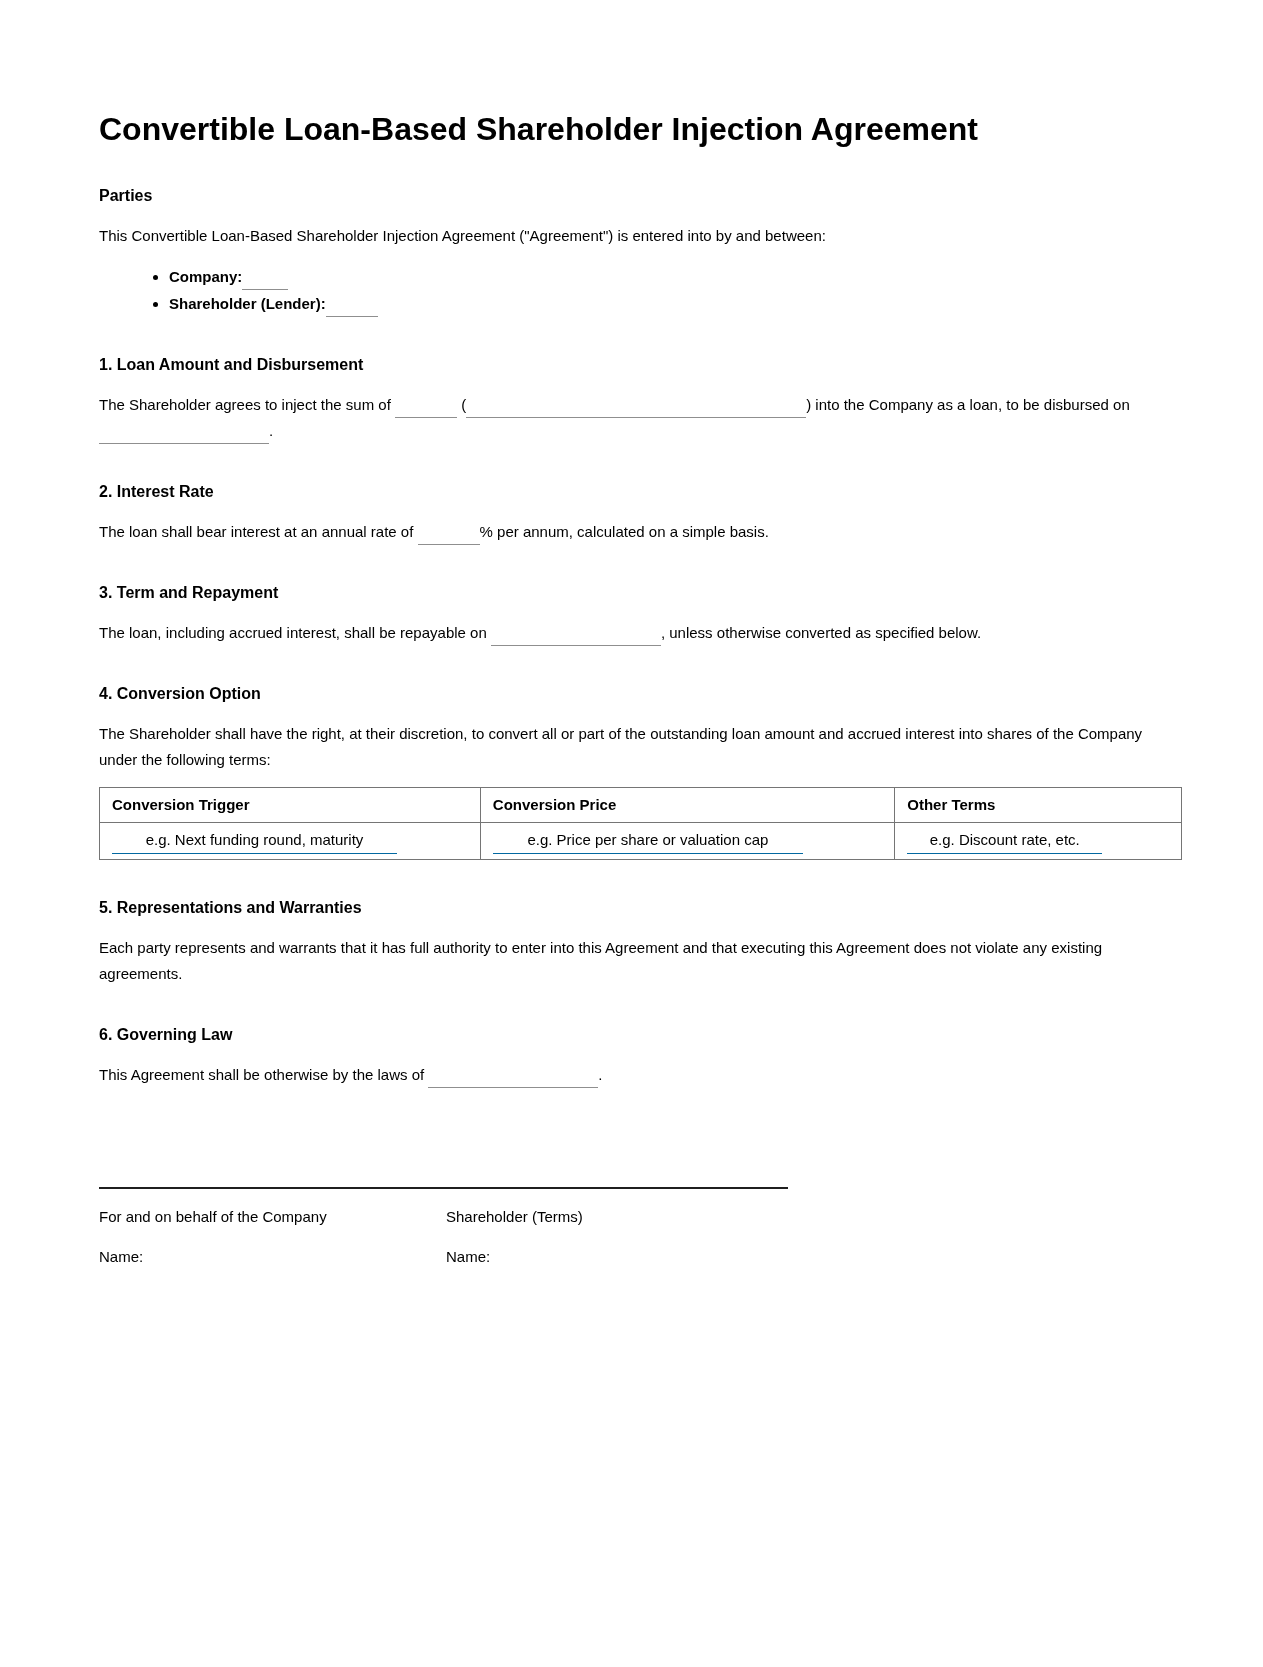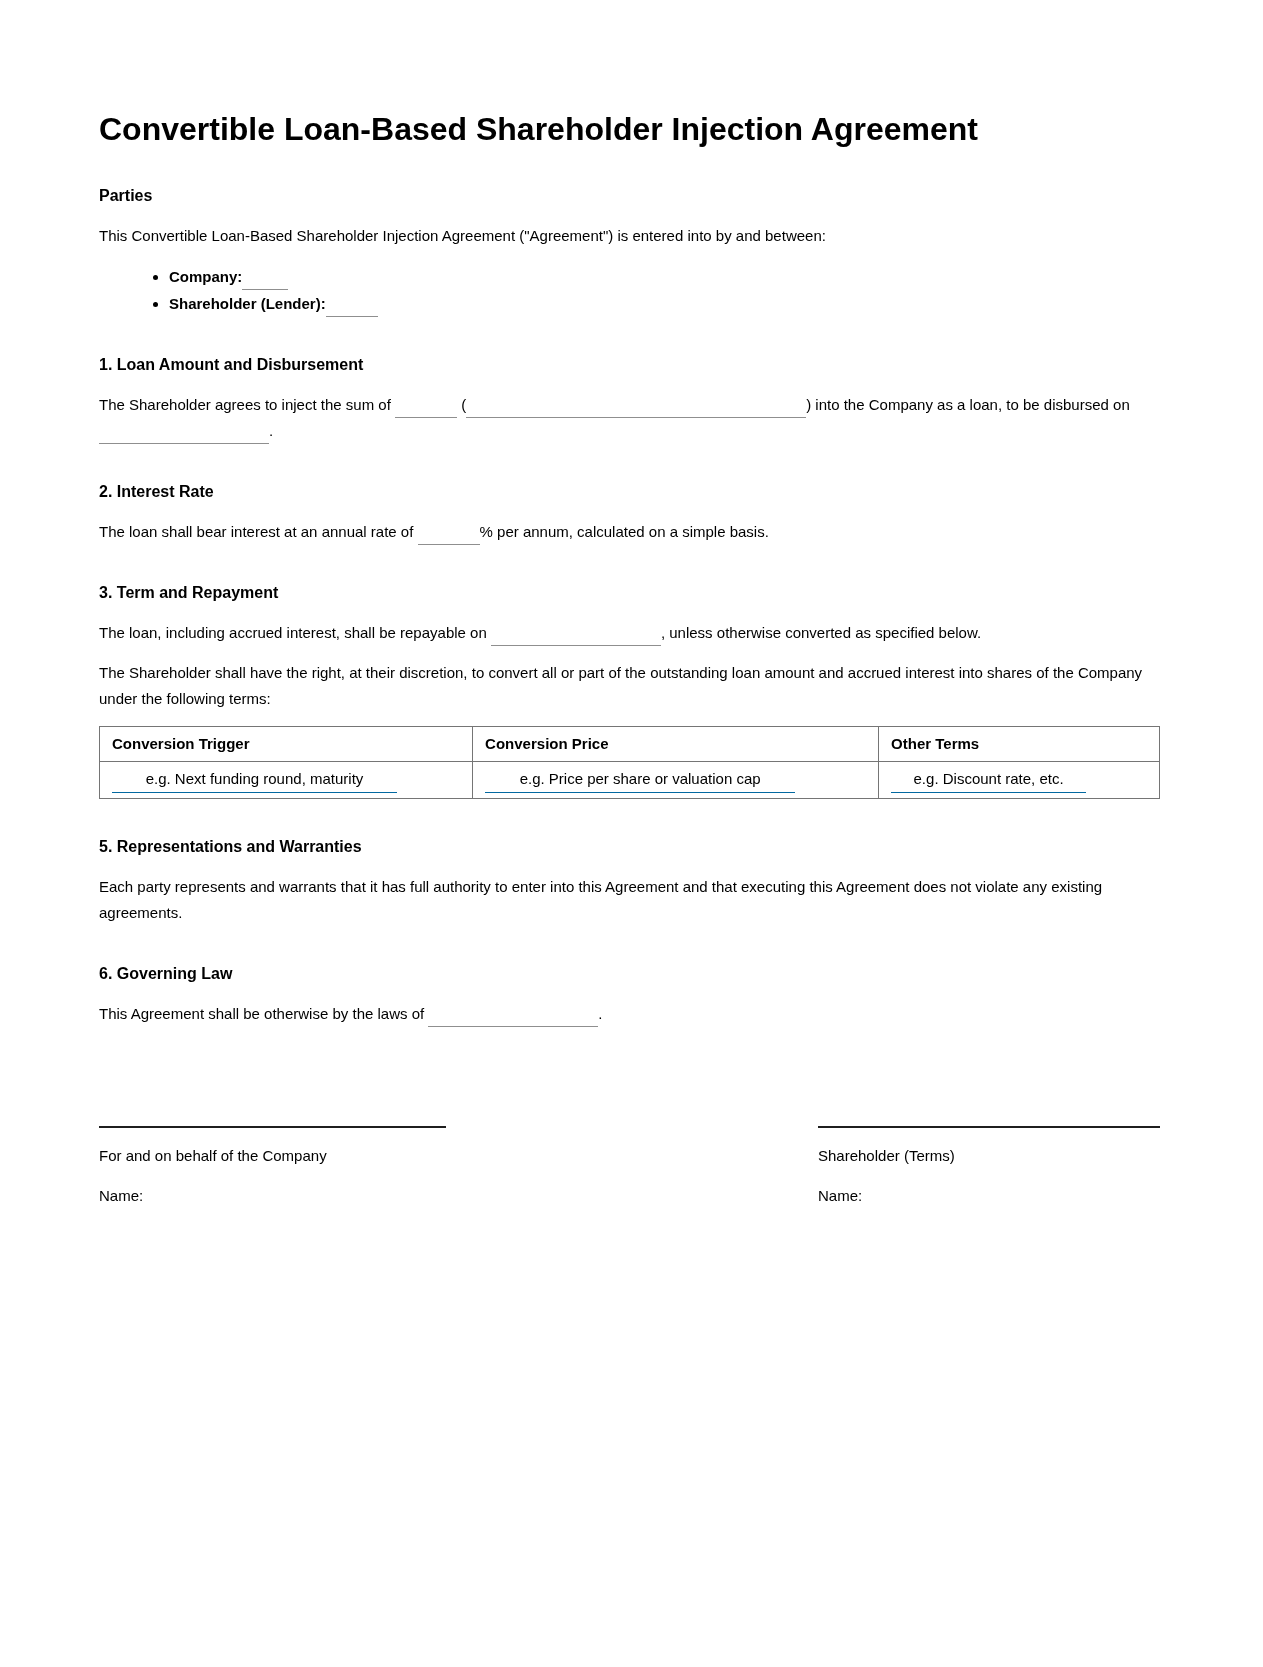--- a/index.html
+++ b/index.html
@@ -9,21 +9,21 @@
     height: 1667px;
     background: #ffffff;
     font-family: "Liberation Sans", sans-serif;
     font-size: 15px;
     line-height: 26px;
     color: #000000;
   }
   .doc {
     height: 1302px;
     overflow: hidden;
-    padding: 110px 103px 0 99px;
+    padding: 110px 81px 0 99px;
   }
   h1 {
     font-size: 32px;
     line-height: 38px;
     margin: 0 0 18px 0;
     font-weight: bold;
     letter-spacing: 0;
   }
   h2 {
     font-size: 16px;
@@ -80,21 +80,20 @@
     margin-left: 4px;
     vertical-align: bottom;
   }
   .cb1 { width: 285px; }
   .cb2 { width: 310px; }
   .cb3 { width: 195px; }
 
   .signatures {
     margin-top: 99px;
     display: flex;
-    justify-content: space-between;
   }
   .sig-col-left  { width: 347px; }
   .sig-col-right { width: 342px; }
   .sig-line {
     height: 0;
     border-bottom: 2px solid #1f1f1f;
   }
   .sig-label { margin: 15px 0 0 0; }
   .sig-name  { margin: 14px 0 0 0; }
 </style>
@@ -125,20 +124,21 @@
   <h2>2. Interest Rate</h2>
 
   <p><span>The loan shall bear interest at an annual rate of</span>
     <span class="blank w62"></span><span>% per annum, calculated on a simple basis.</span></p>
 
   <h2>3. Term and Repayment</h2>
 
   <p><span>The loan, including accrued interest, shall be repayable on</span>
     <span class="blank w170"></span><span>, unless otherwise converted as specified below.</span></p>
 
+  <h2>4. Conversion Option</h2>
 
   <p>The Shareholder shall have the right, at their discretion, to convert all or part of the outstanding loan amount and accrued interest into shares of the Company under the following terms:</p>
 
   <table class="conv">
     <colgroup>
         <col class="c1">
         <col class="c2">
         <col class="c3">
       </colgroup>
     <thead>

